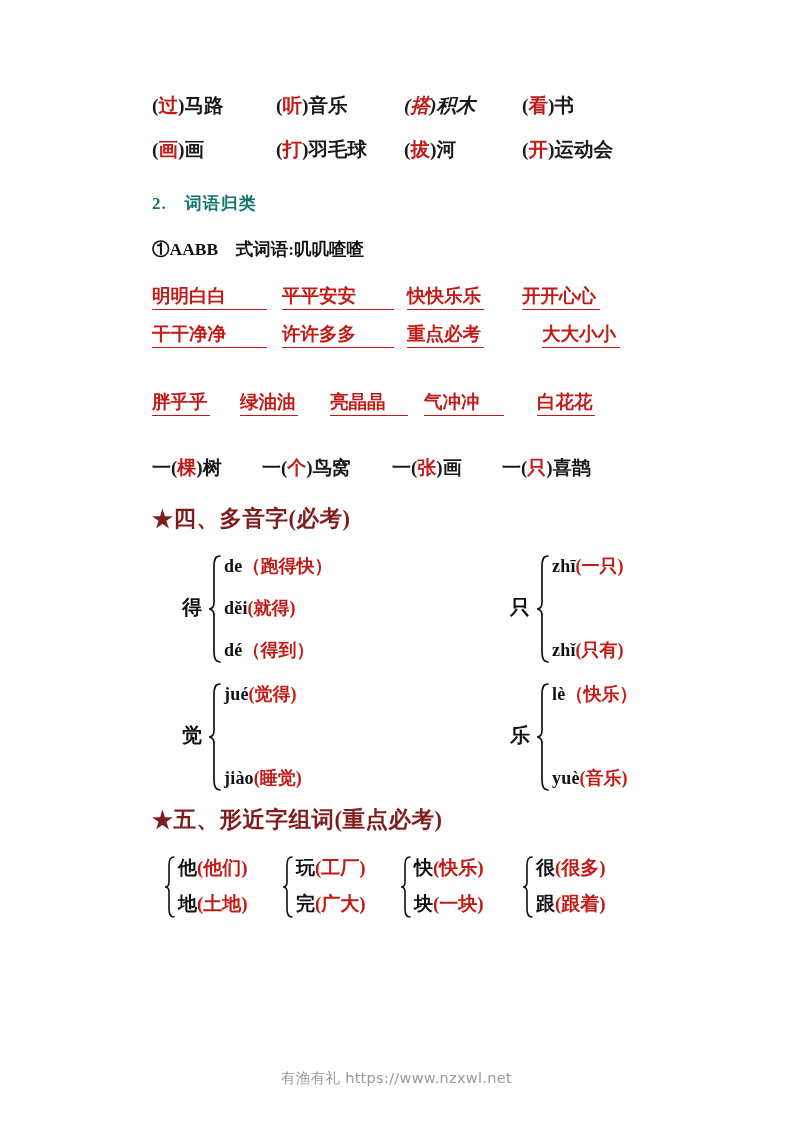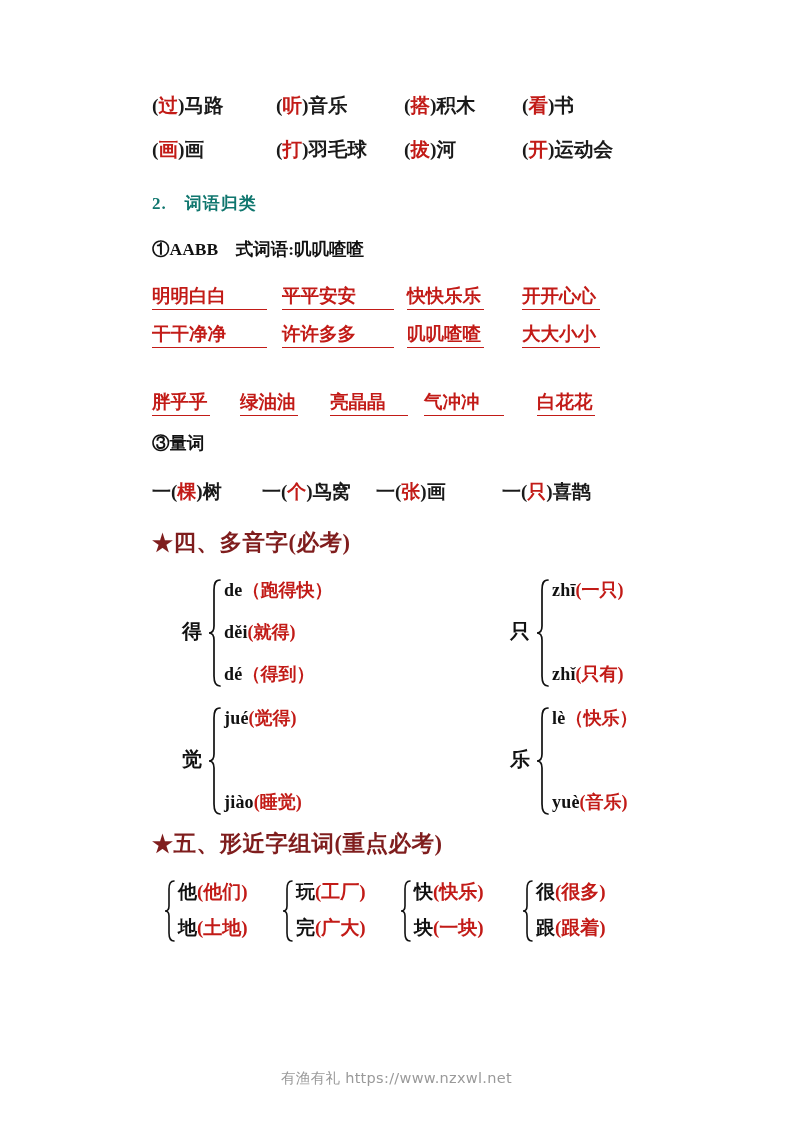--- a/index.html
+++ b/index.html
@@ -170,21 +170,21 @@
 </head>
 <body>
 
 <div class="page">
 
   <div class="content">
 
     <div class="phrase-row">
       <span class="phrase" style="left:0px;"><span class="blk">(</span><span class="red">过</span><span class="blk">)</span><span class="blk">马路</span></span>
       <span class="phrase" style="left:124px;"><span class="blk">(</span><span class="red">听</span><span class="blk">)</span><span class="blk">音乐</span></span>
-      <span class="phrase" style="left:252px;"><span class="blk">(</span><span class="red">搭</span><span class="blk">)</span><span class="blk">积木</span></span>
+      <span class="phrase" style="left:252px;font-style:italic;"><span class="blk">(</span><span class="red">搭</span><span class="blk">)</span><span class="blk">积木</span></span>
       <span class="phrase" style="left:370px;"><span class="blk">(</span><span class="red">看</span><span class="blk">)</span><span class="blk">书</span></span>
     </div>
 
     <div class="phrase-row">
       <span class="phrase" style="left:0px;"><span class="blk">(</span><span class="red">画</span><span class="blk">)</span><span class="blk">画</span></span>
       <span class="phrase" style="left:124px;"><span class="blk">(</span><span class="red">打</span><span class="blk">)</span><span class="blk">羽毛球</span></span>
       <span class="phrase" style="left:252px;"><span class="blk">(</span><span class="red">拔</span><span class="blk">)</span><span class="blk">河</span></span>
       <span class="phrase" style="left:370px;"><span class="blk">(</span><span class="red">开</span><span class="blk">)</span><span class="blk">运动会</span></span>
     </div>
 
@@ -198,43 +198,42 @@
     <div class="word-row">
       <span class="uword" style="left:0px;   width:115px;">明明白白</span>
       <span class="uword" style="left:130px; width:112px;">平平安安</span>
       <span class="uword" style="left:255px; width:77px;">快快乐乐</span>
       <span class="uword" style="left:370px; width:78px;">开开心心</span>
     </div>
 
     <div class="word-row">
       <span class="uword" style="left:0px;   width:115px;">干干净净</span>
       <span class="uword" style="left:130px; width:112px;">许许多多</span>
-      <span class="uword" style="left:255px; width:77px;">叽叽喳喳</span>
-      <span class="uword" style="left:370px; width:78px;">大大小小</span>
+      <span class="uword" style="left:255px; width:77px;">重点必考</span>
+      <span class="uword" style="left:390px; width:78px;">大大小小</span>
     </div>
 
     <div style="height:9px;"></div>
 
     <div style="height:21px;"></div>
     <div class="word-row">
       <span class="uword" style="left:0px;   width:58px;">胖乎乎</span>
       <span class="uword" style="left:88px;  width:58px;">绿油油</span>
       <span class="uword" style="left:178px; width:78px;">亮晶晶</span>
       <span class="uword" style="left:272px; width:80px;">气冲冲</span>
       <span class="uword" style="left:385px; width:58px;">白花花</span>
     </div>
 
     <div style="height:4px;"></div>
-    <div class="sub-head"><span>③</span><span>量词</span></div>
 
     <div style="height:24px;"></div>
     <div class="meas-row">
       <span class="meas" style="left:0px;text-align:center;"><span class="blk">一(</span><span class="red">棵</span><span class="blk">)树</span></span>
       <span class="meas" style="left:110px;"><span class="blk">一(</span><span class="red">个</span><span class="blk">)鸟窝</span></span>
-      <span class="meas" style="left:224px;"><span class="blk">一(</span><span class="red">张</span><span class="blk">)画</span></span>
+      <span class="meas" style="left:240px;"><span class="blk">一(</span><span class="red">张</span><span class="blk">)画</span></span>
       <span class="meas" style="left:350px;"><span class="blk">一(</span><span class="red">只</span><span class="blk">)喜鹊</span></span>
     </div>
 
     <div style="height:10px;"></div>
     <div class="big-head"><span class="star">★</span><span>四、多音字(必考)</span></div>
 
     <div style="height:20px;"></div>
     <div class="poly-area" style="height:250px;">
 
       <div class="poly-group" style="left:30px; top:0px; height:110px;">

